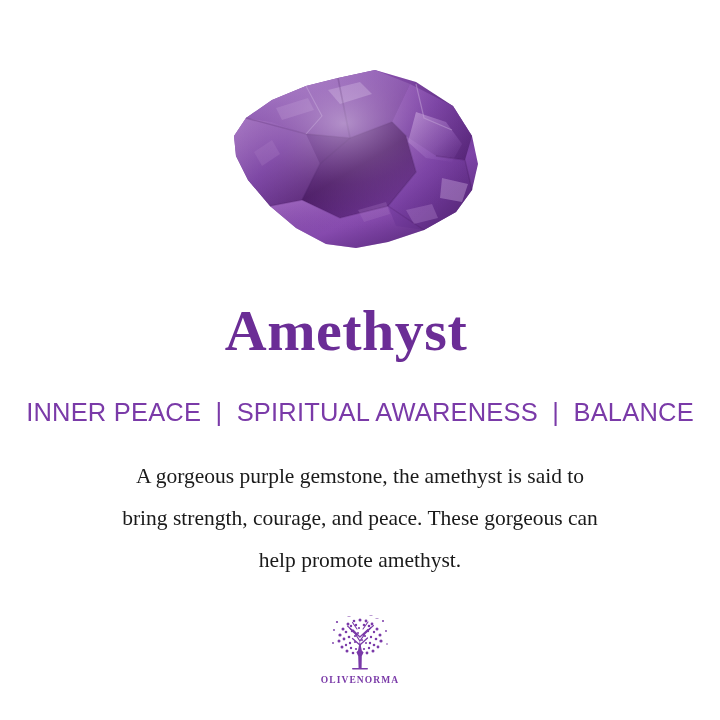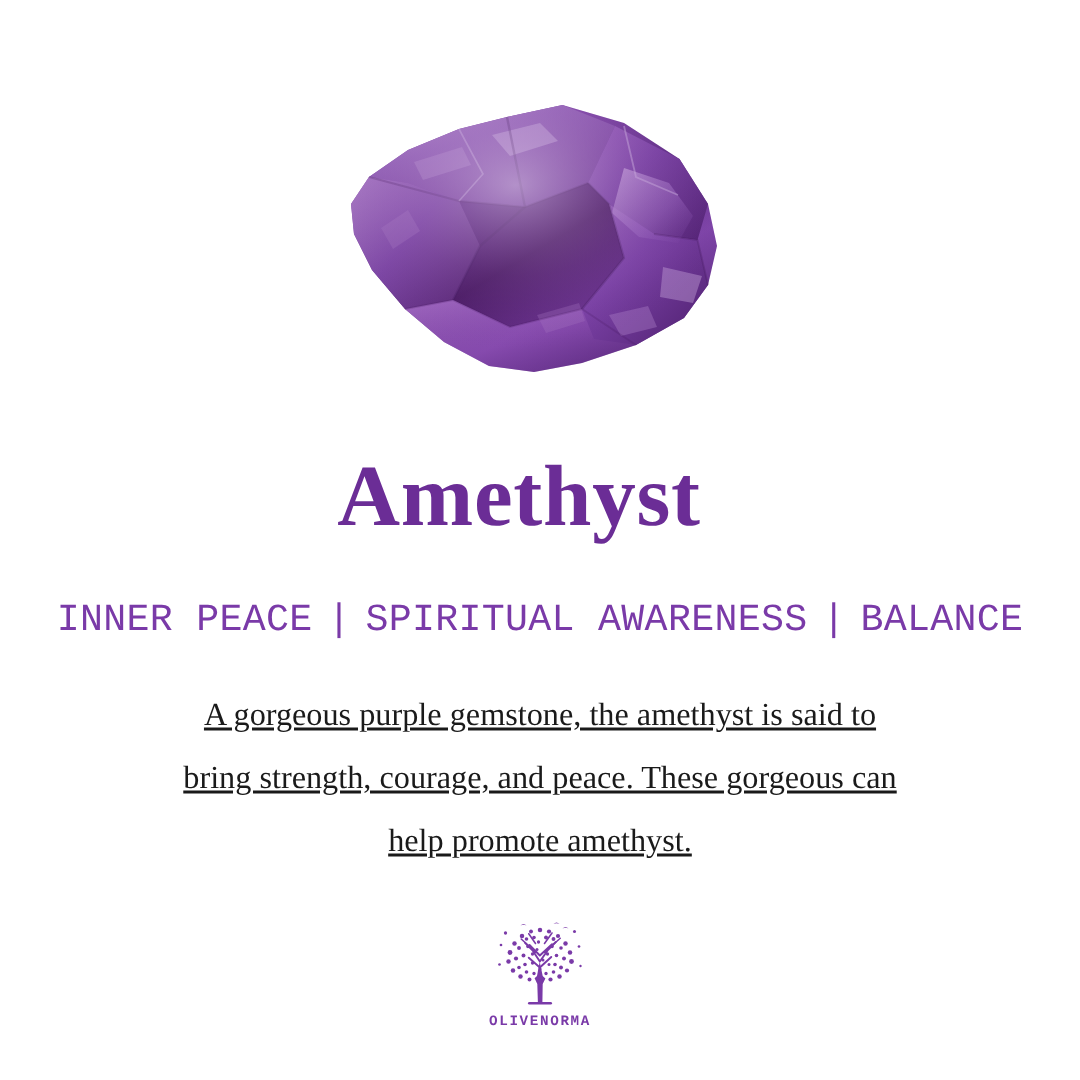--- a/index.html
+++ b/index.html
@@ -61,58 +61,58 @@
     width: 720px;
     text-align: center;
     font-family: "Liberation Sans", "DejaVu Sans", sans-serif;
     font-size: 25.5px;
     font-weight: 400;
     line-height: 1;
     letter-spacing: 0.2px;
     color: #7a3aa8;
     white-space: nowrap;
   }
-  .keywords .kw { display: inline; font-family: Liberation Mono, monospace; }
+  .keywords .kw { display: inline; }
   .keywords .sep {
     display: inline;
     padding: 0 7px;
     color: #7a3aa8;
   }
 
   
   .description {
     position: absolute;
     left: 50px;
     top: 455px;
     width: 620px;
     text-align: center;
     font-family: "Liberation Serif", "DejaVu Serif", serif;
     font-size: 21.5px;
     font-weight: 400;
     line-height: 42px;
     color: #1a1a1a;
   }
-  .description .line { display: block; white-space: nowrap; text-decoration: underline; }
+  .description .line { display: block; white-space: nowrap; }
 
   
   .brand {
     position: absolute;
     left: 0;
     top: 612px;
     width: 720px;
     text-align: center;
   }
   .brand-mark {
     display: block;
     margin: 0 auto;
   }
   .brand-name {
     display: block;
     margin-top: 2px;
-    font-family: Liberation Mono, monospace;
+    font-family: Liberation Serif, serif;
     font-size: 9.5px;
     font-weight: 700;
     letter-spacing: 1.1px;
     color: #7a3aa8;
     line-height: 1;
   }
 </style>
 </head>
 <body>
 

